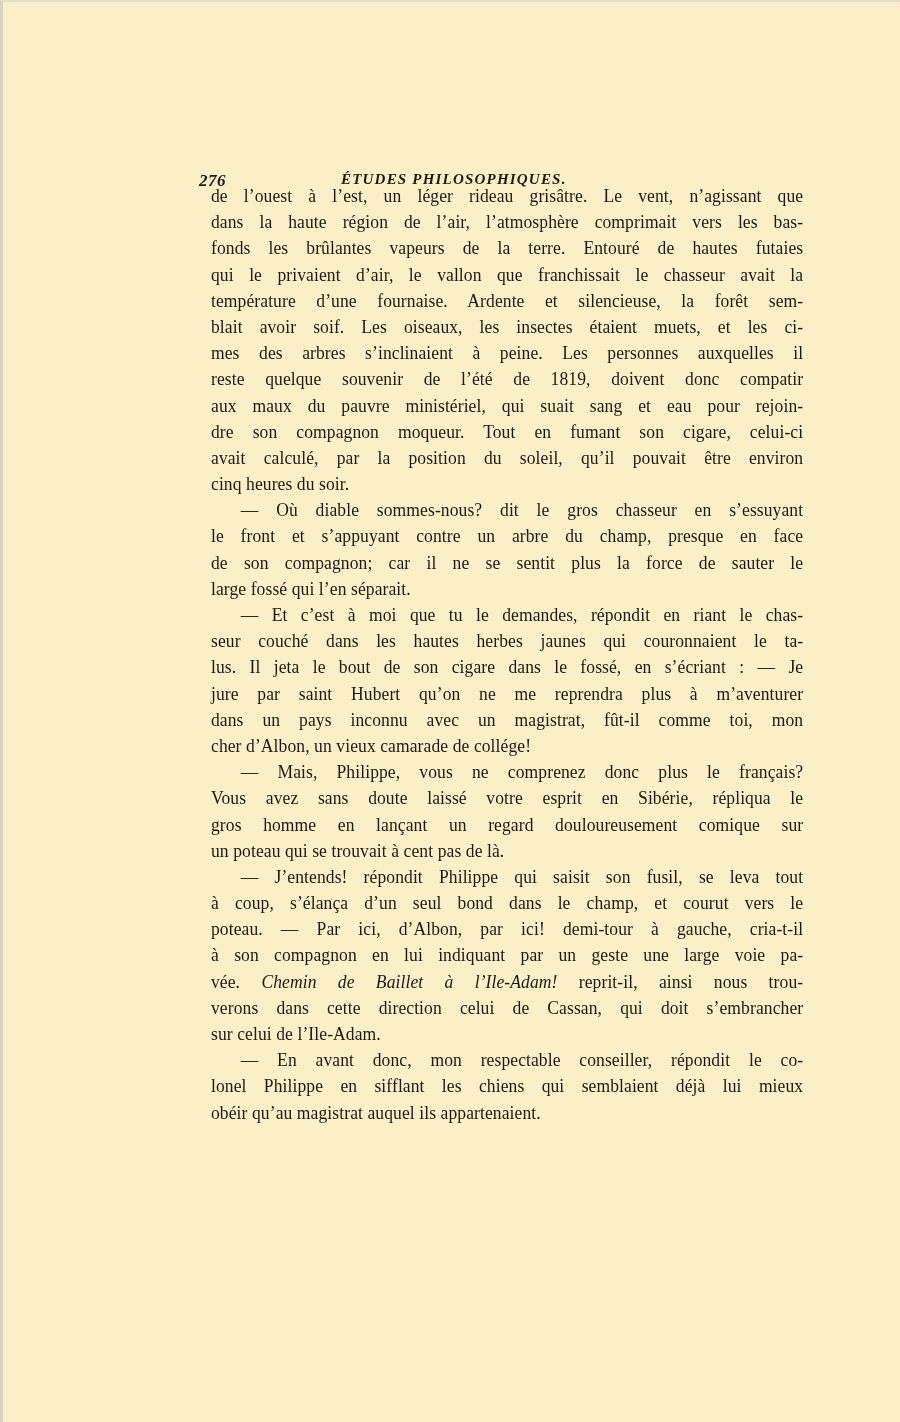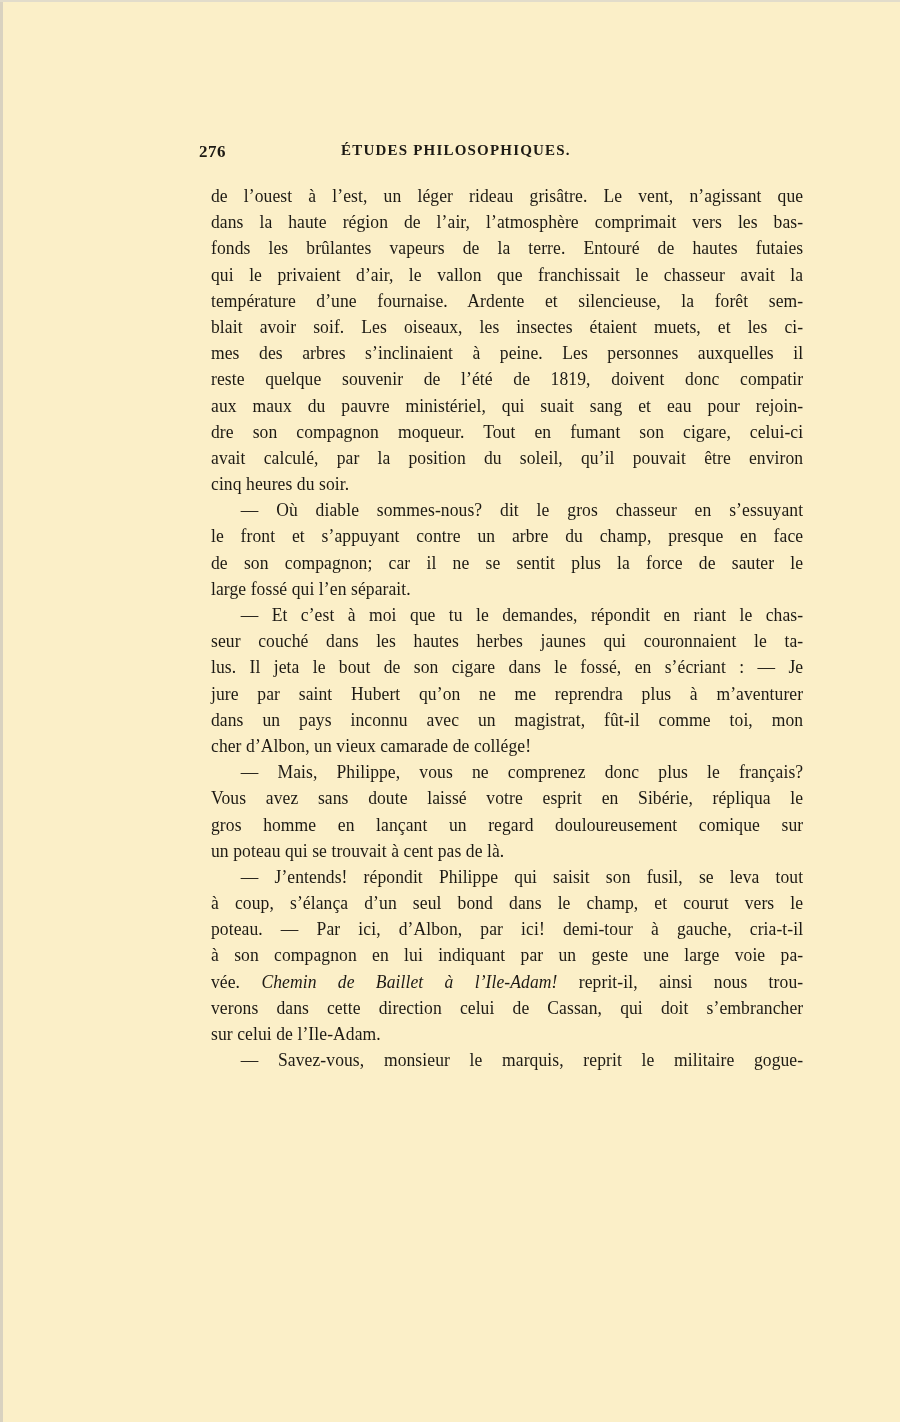--- a/index.html
+++ b/index.html
@@ -23,23 +23,24 @@
     }
     .page-edge-top {
       position: absolute;
       left: 0; top: 0;
       width: 900px; height: 2px;
       background: #e2dccb;
     }
     .running-head {
       position: absolute;
       left: 199px;
-      top: 142px;
+      top: 171px;
       width: 592px;
       height: 24px;
+      font-style: italic;
     }
     .folio {
       position: absolute;
       left: 0;
       top: 0;
       font-size: 17px;
       font-weight: bold;
       letter-spacing: 0.5px;
     }
     .running-title {
@@ -128,15 +129,17 @@
     <div>
       <div class="line indent">— J’entends! répondit Philippe qui saisit son fusil, se leva tout</div>
       <div class="line">à coup, s’élança d’un seul bond dans le champ, et courut vers le</div>
       <div class="line">poteau. — Par ici, d’Albon, par ici! demi-tour à gauche, cria-t-il</div>
       <div class="line">à son compagnon en lui indiquant par un geste une large voie pa-</div>
       <div class="line"><span>vée. </span><span class="italic">Chemin de Baillet à l’Ile-Adam!</span><span> reprit-il, ainsi nous trou-</span></div>
       <div class="line">verons dans cette direction celui de Cassan, qui doit s’embrancher</div>
       <div class="line last">sur celui de l’Ile-Adam.</div>
     </div>
     <div>
-      <div class="line indent">— Savez-vous, monsieur le marquis, reprit le militaire gogue-</div>
+      <div class="line indent">— En avant donc, mon respectable conseiller, répondit le co-</div>
+      <div class="line">lonel Philippe en sifflant les chiens qui semblaient déjà lui mieux</div>
+      <div class="line last">obéir qu’au magistrat auquel ils appartenaient.</div>
     </div>
   </div>
 
 </body></html>

